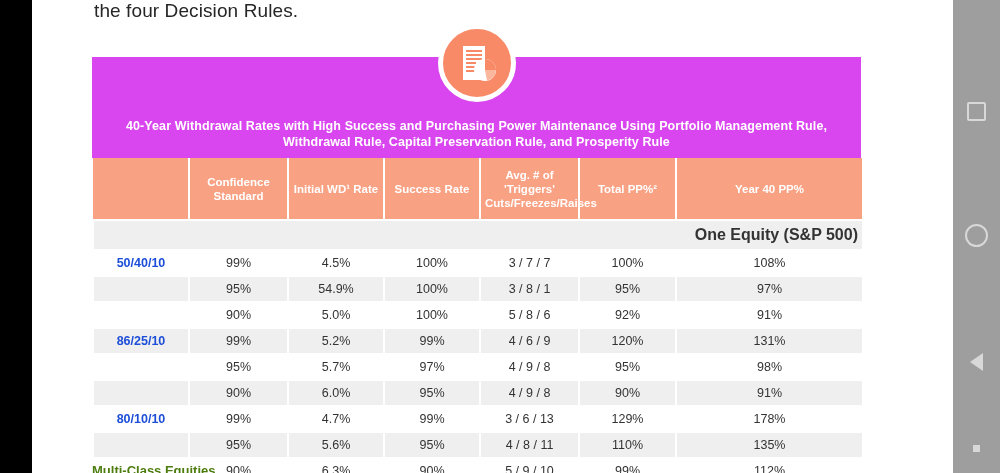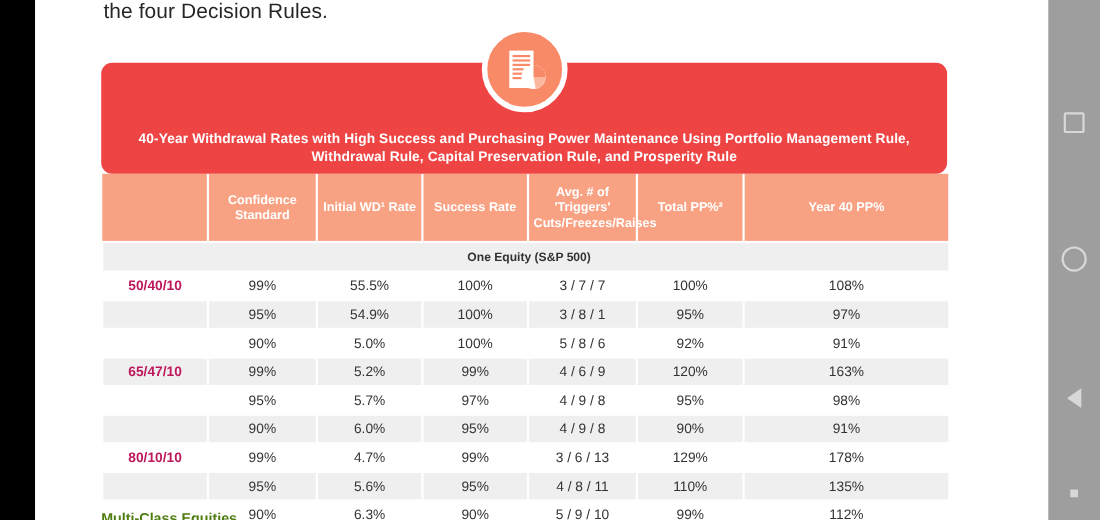--- a/index.html
+++ b/index.html
@@ -83,25 +83,24 @@
 
   
   .tbl-wrap {
     position: absolute;
     left: 60px;
     top: 57px;
     width: 769px;
   }
 
   .banner {
-    background: #ef4444;
+    background: #d946ef;
     color: #ffffff;
     height: 101px;
     position: relative;
-    border-radius: 10px;
   }
   .banner-title {
     position: absolute;
     left: 20px;
     right: 20px;
     bottom: 8px;
     text-align: center;
     font-size: 12.5px;
     font-weight: bold;
     line-height: 16px;
@@ -155,31 +154,31 @@
     background: #ffffff;
     border-left: 2px solid #ffffff;
     border-bottom: 2px solid #ffffff;
     box-sizing: border-box;
   }
   table.data tr.band td {
     background: #efefef;
   }
   table.data td.rowlabel {
     font-weight: bold;
-    color: #be185d;
+    color: #1d4ed8;
     background: #ffffff;
   }
   table.data tr.band td.rowlabel {
     background: #efefef;
   }
   table.data tr.section td {
     background: #efefef;
-    text-align: center;
-    font-weight: bold;
-    font-size: 11px;
+    text-align: right;
+    font-weight: bold;
+    font-size: 16px;
     color: #333333;
     padding-left: 10px;
     height: 27px;
   }
   .bottom-cut {
     position: absolute;
     left: 60px;
     top: 463px;
     width: 769px;
     font-size: 13px;
@@ -242,21 +241,21 @@
           </tr>
         </thead>
         <tbody>
           <tr class="section">
             <td colspan="7">One Equity (S&amp;P 500)</td>
           </tr>
 
           <tr>
             <td class="rowlabel">50/40/10</td>
             <td>99%</td>
-            <td>55.5%</td>
+            <td>4.5%</td>
             <td>100%</td>
             <td>3 / 7 / 7</td>
             <td>100%</td>
             <td>108%</td>
           </tr>
 
           <tr class="band">
             <td class="rowlabel"></td>
             <td>95%</td>
             <td>54.9%</td>
@@ -270,27 +269,27 @@
             <td class="rowlabel"></td>
             <td>90%</td>
             <td>5.0%</td>
             <td>100%</td>
             <td>5 / 8 / 6</td>
             <td>92%</td>
             <td>91%</td>
           </tr>
 
           <tr class="band">
-            <td class="rowlabel">65/47/10</td>
+            <td class="rowlabel">86/25/10</td>
             <td>99%</td>
             <td>5.2%</td>
             <td>99%</td>
             <td>4 / 6 / 9</td>
             <td>120%</td>
-            <td>163%</td>
+            <td>131%</td>
           </tr>
 
           <tr>
             <td class="rowlabel"></td>
             <td>95%</td>
             <td>5.7%</td>
             <td>97%</td>
             <td>4 / 9 / 8</td>
             <td>95%</td>
             <td>98%</td>

